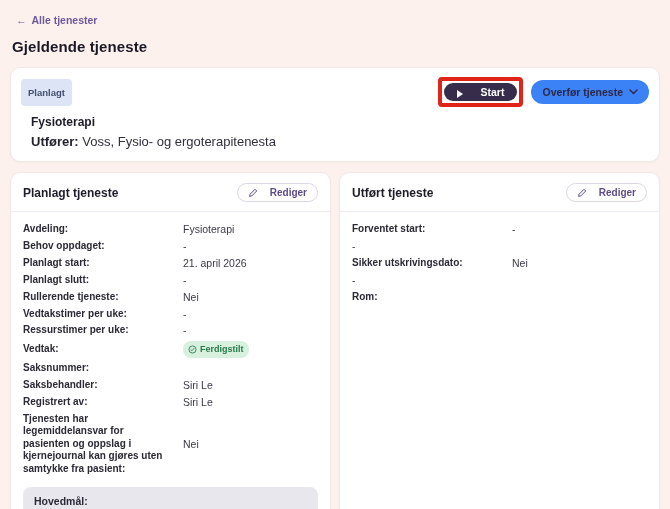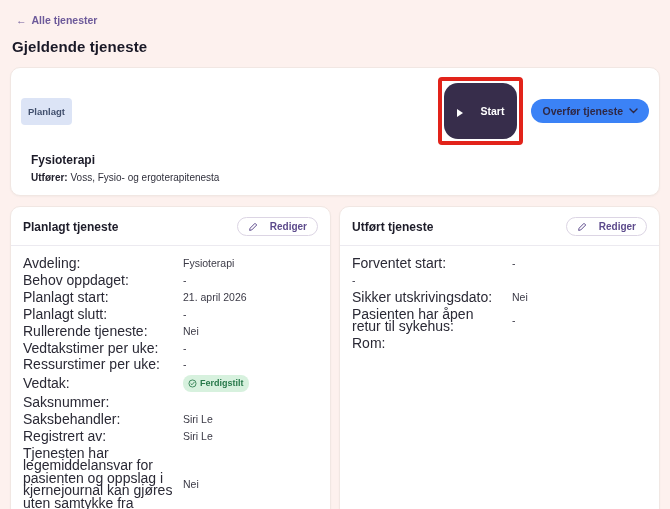--- a/index.html
+++ b/index.html
@@ -29,49 +29,49 @@
   .badge-blue {
     background:#dce4f6; color:#42506e; font-size:9.5px; font-weight:600;
     padding:8px 7px; border-radius:4px; display:inline-block;
   }
   .summary-actions { display:flex; align-items:center; gap:8px; }
   .annotation-box { border:4px solid #e2231a; border-radius:4px; padding:2px; display:inline-flex; }
   .btn-start {
     display:inline-flex; align-items:flex-end; gap:18px;
     background:#372d4b; color:#fff; border:none; cursor:pointer;
     font-family:inherit; font-size:10.5px; font-weight:600;
-    padding:22px 13px; border-radius:14px;
+    padding:3px 13px; border-radius:14px;
   }
   .play-icon { width:0; height:0; border-left:6px solid #fff; border-top:4px solid transparent; border-bottom:4px solid transparent; display:inline-block; }
   .btn-transfer {
     display:inline-flex; align-items:center; gap:6px;
     background:#3b82f6; color:#2f2845; border:none; cursor:pointer;
     font-family:inherit; font-size:10.5px; font-weight:600;
     padding:6px 11px; border-radius:14px;
   }
   .service-name { font-size:12px; font-weight:700; margin:8px 0 0 10px; color:#1d1c29; }
-  .performer-line { font-size:10px; margin:5px 0 2px 10px; color:#30303c; }
+  .performer-line { font-size:13px; margin:5px 0 2px 10px; color:#30303c; }
   .performer-line b { font-weight:700; color:#23222e; }
 
   
   .cards-row { display:flex; gap:8px; margin-top:10px; align-items:stretch; }
   .detail-card { flex:1; padding:10px 12px 10px 12px; display:flex; flex-direction:column; }
   .card-header { display:flex; align-items:center; justify-content:space-between; }
   .card-title { font-size:12px; font-weight:700; color:#1d1c29; }
   .btn-edit {
     display:inline-flex; align-items:center; gap:12px;
     background:#fff; border:1px solid #dcd5e4; border-radius:12px; cursor:pointer;
     color:#5d4b8c; font-family:inherit; font-size:10px; font-weight:600;
     padding:3px 10px;
   }
   .divider { border:none; border-top:1px solid #eceaf0; margin:9px -12px 9px -12px; }
 
   .fields { display:flex; flex-direction:column; }
   .field-row { display:grid; grid-template-columns:150px 1fr; gap:0 10px; padding:2.2px 0; align-items:center; }
-  .field-label { font-size:14px; font-weight:400; color:#2a2935; line-height:12.5px; }
+  .field-label { font-size:10px; font-weight:700; color:#2a2935; line-height:12.5px; }
   .field-value { font-size:10.5px; color:#3b3a46; line-height:12.5px; }
   .status-pill {
     display:inline-flex; align-items:center; gap:3px;
     background:#d7f1de; color:#27794a; border-radius:8px;
     font-size:9px; font-weight:700; padding:2px 5px;
   }
 
   .goals-box { background:#e9e7ee; border-radius:8px; padding:8px 11px; margin-top:9px; }
   .goals-box .g-label { font-size:10.5px; font-weight:700; color:#2a2935; }
 </style>
@@ -200,21 +200,20 @@
           <div class="field-value">-</div>
         </div>
         <div class="field-row">
           <div class="field-value">-</div>
         </div>
         <div class="field-row">
           <div class="field-label">Sikker utskrivingsdato:</div>
           <div class="field-value">Nei</div>
         </div>
         <div class="field-row">
-          <div class="field-label">Pasienten har åpen retur til sykehus:</div>
           <div class="field-value">-</div>
         </div>
         <div class="field-row">
           <div class="field-label">Rom:</div>
         </div>
       </div>
   </div>
 
 </div>
 

